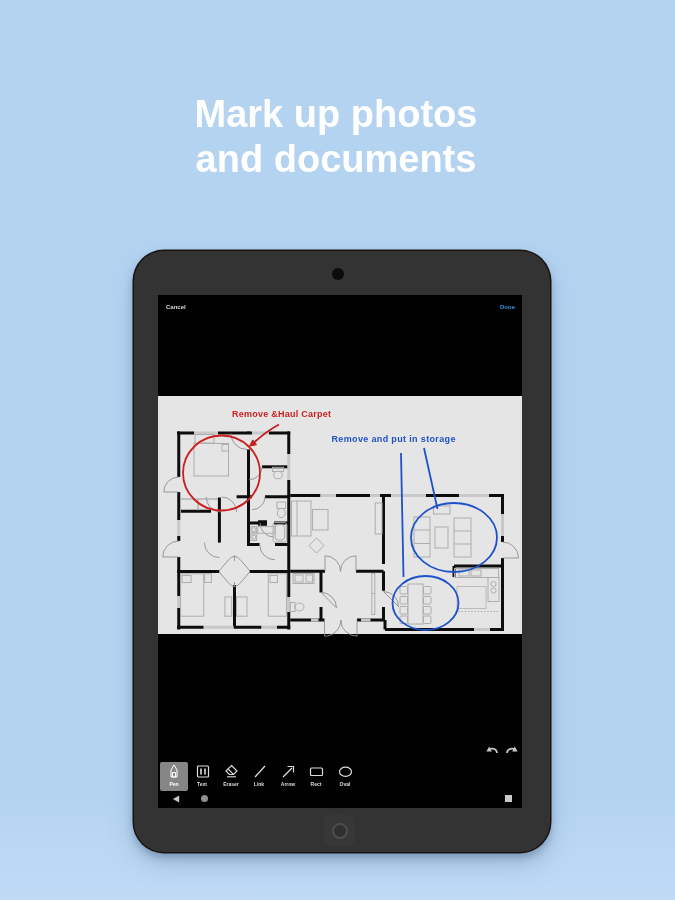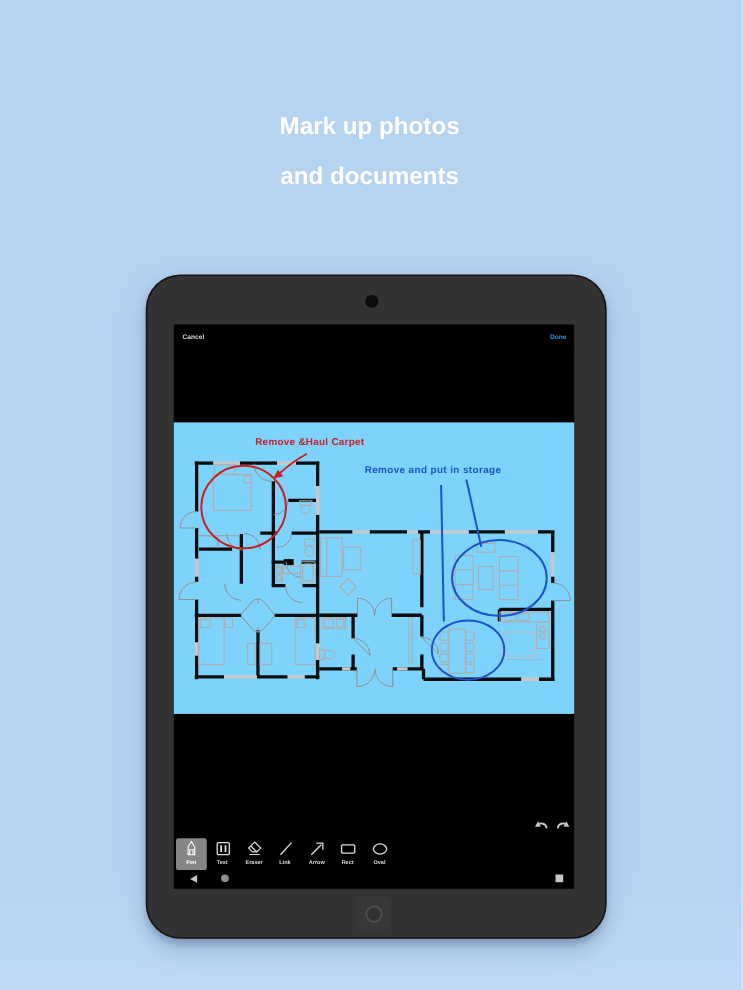--- a/index.html
+++ b/index.html
@@ -4,33 +4,33 @@
 <style>
   html,body{margin:0;padding:0;}
   body{width:675px;height:900px;overflow:hidden;position:relative;
        background:linear-gradient(#b4d3f1 0%,#b4d3f1 88%,#c0daf6 100%);
        font-family:"Liberation Sans",sans-serif;}
   .abs{position:absolute;}
 </style>
 </head>
 <body>
 
-<div class="abs" style="left:0;top:92px;width:672px;text-align:center;color:#ffffff;font-weight:bold;font-size:22px;line-height:45px;letter-spacing:0px;">Mark up photos<br>and documents</div>
+<div class="abs" style="left:0;top:92px;width:672px;text-align:center;color:#ffffff;font-weight:bold;font-size:38px;line-height:45px;letter-spacing:0px;">Mark up photos<br>and documents</div>
 
 <div class="abs" style="left:134px;top:251px;width:416px;height:601px;background:#333333;border-radius:30px;box-shadow:0 0 0 1.5px #191412, 0 5px 9px rgba(80,105,140,0.5), 0 12px 24px rgba(100,128,165,0.35);"></div>
 
 <div class="abs" style="left:332px;top:268px;width:12px;height:12px;border-radius:50%;background:#0c0c0c;"></div>
 
 <div class="abs" style="left:158px;top:295px;width:364px;height:513px;background:#000000;"></div>
 
 <div class="abs" style="left:166px;top:303.5px;color:#dcdcdc;font-size:6px;font-weight:bold;">Cancel</div>
 
 <div class="abs" style="left:499px;top:303.5px;width:16px;text-align:right;color:#3c8fe0;font-size:6px;font-weight:bold;">Done</div>
 
-<div class="abs" style="left:158px;top:384px;width:364px;height:265px;background:#7dd3fc;">
+<div class="abs" style="left:158px;top:396px;width:364px;height:238px;background:#e5e5e5;">
 <svg width="364" height="275" viewBox="0 0 364 275" fill="none">
 <g stroke="#0d0d0d" stroke-width="3">
 
 <path d="M19,37 H36 M60,37 H94 M111,37 H132.2"></path>
 
 <path d="M20.75,35.5 V81 M20.75,96 V124 M20.75,140 V145 M20.75,161 V200 M20.75,212 V233.5"></path>
 
 <path d="M130.75,35.5 V58 M130.75,84 V201 M130.75,216 V233.5"></path>
 
 <path d="M19,231.3 H45.7 M75.6,231.3 H103.5 M118.9,231.3 H132.2"></path>

